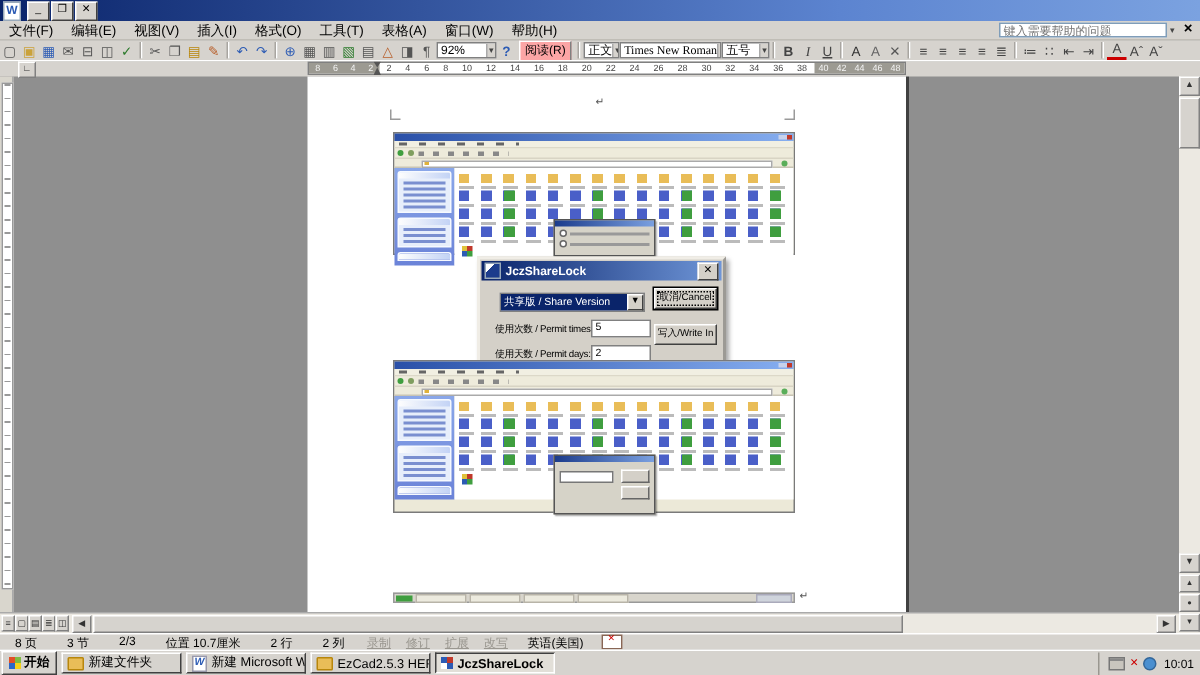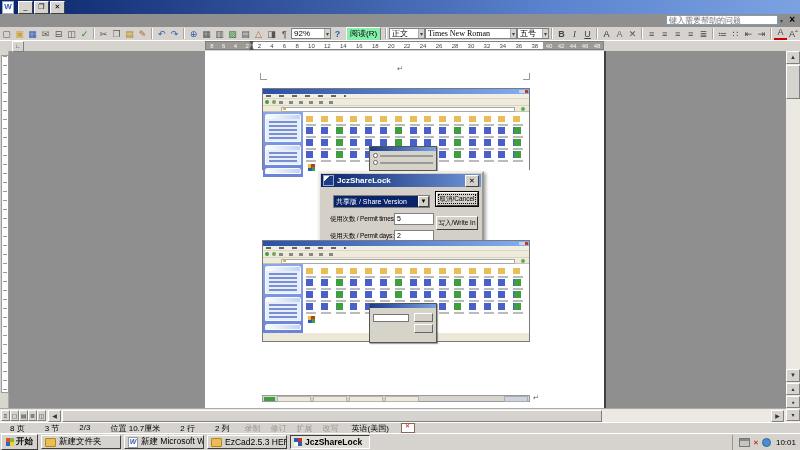--- a/index.html
+++ b/index.html
@@ -26,21 +26,21 @@
   
   .toolbar{position:absolute;left:0;top:27px;width:800px;height:14px;background:#d6d3ce;
     border-bottom:1px solid #fff;display:flex;align-items:center;box-sizing:border-box;overflow:hidden;}
   .tbi{width:13px;height:12px;font-size:9px;line-height:12px;text-align:center;color:#444;flex:0 0 auto;}
   .tsep{width:1px;height:11px;background:#a8a5a0;border-right:1px solid #fff;margin:0 2px;flex:0 0 auto;}
   .tbox{height:11px;background:#fff;border:1px solid #808080;display:flex;align-items:center;
     font-size:8px;padding-left:2px;box-sizing:border-box;flex:0 0 auto;white-space:nowrap;overflow:hidden;}
   .tbox .dd{margin-left:auto;font-size:6px;color:#444;background:#d6d3ce;height:100%;
     display:flex;align-items:center;padding:0 1px;border-left:1px solid #aaa;}
   .serif{font-family:"Liberation Serif","DejaVu Serif",serif;}
-  .readbtn{height:12px;display:flex;align-items:center;font-size:8px;background:#86efac;
+  .readbtn{height:12px;display:flex;align-items:center;font-size:8px;background:#fca5a5;
     border:1px solid;border-color:#fff #808080 #808080 #fff;padding:0 3px;margin:0 2px;flex:0 0 auto;white-space:nowrap;}
   .bold{font-weight:bold;} .ital{font-style:italic;font-family:"Liberation Serif",serif;} .unde{text-decoration:underline;}
   .fcolor{border-bottom:2px solid #c00;line-height:9px;height:10px;}
   
   .rulerbar{position:absolute;left:0;top:41px;width:800px;height:10px;background:#d6d3ce;}
   .tabsel{position:absolute;left:12px;top:0;width:10px;height:9px;background:#d6d3ce;
     border:1px solid;border-color:#fff #808080 #808080 #fff;font-size:6px;line-height:8px;text-align:center;color:#333;}
   .hruler{position:absolute;left:205px;top:0;width:399px;height:9px;background:#fff;
     border:1px solid #808080;box-sizing:border-box;display:flex;font-size:6px;color:#444;}
   .rseg{display:flex;justify-content:space-around;align-items:center;overflow:hidden;}
@@ -143,21 +143,21 @@
     font-size:6px;line-height:10px;text-align:center;color:#333;box-sizing:border-box;}
   .harrow{position:absolute;top:1px;width:13px;height:12px;background:#d6d3ce;
     border:1px solid;border-color:#fff #808080 #808080 #fff;box-sizing:border-box;
     font-size:6px;line-height:10px;text-align:center;color:#333;}
   .hthumb{position:absolute;left:62px;top:1px;width:540px;height:12px;background:#d6d3ce;
     border:1px solid;border-color:#fff #808080 #808080 #fff;box-sizing:border-box;}
   
   .statusbar{position:absolute;left:0;top:422px;width:800px;height:11px;background:#d6d3ce;
     border-top:1px solid #fff;display:flex;align-items:center;font-size:8px;box-sizing:border-box;}
   .sb-item{padding:0 10px;white-space:nowrap;}
-  .sb-dim{color:#9a9790;padding:0 5px;white-space:nowrap;}
+  .sb-dim{color:#9a9790;padding:0 5px;white-space:nowrap;text-decoration:underline;}
   .sb-lang{padding:0 8px;white-space:nowrap;}
   .sb-book{width:12px;height:8px;background:#fff;border:1px solid #865;position:relative;margin-left:4px;}
   .sb-book::after{content:"✕";position:absolute;left:3px;top:-2px;font-size:6px;color:#c00;}
   
   .taskbar{position:absolute;left:0;top:433px;width:800px;height:17px;background:#d6d3ce;
     border-top:1px solid #fff;display:flex;align-items:center;box-sizing:border-box;font-size:8.5px;}
   .startbtn{display:flex;align-items:center;gap:2px;height:14px;margin-left:1px;padding:0 4px;
     background:#d6d3ce;border:1px solid;border-color:#fff #404040 #404040 #fff;font-weight:bold;white-space:nowrap;}
   .flag{width:8px;height:8px;display:block;background:
     linear-gradient(90deg,#e34f26 0 50%,#7fbb42 50%) 0 0/100% 50% no-repeat,
@@ -184,20 +184,32 @@
 
 <div id="screen">
 
   <div class="titlebar">
     <span class="word-ico">W</span>
     <span class="wbtn">_</span>
     <span class="wbtn">❐</span>
     <span class="wbtn">✕</span>
   </div>
 
+  <div class="menubar">
+
+  <span class="menuitem">文件(F)</span>
+      <span class="menuitem">编辑(E)</span>
+      <span class="menuitem">视图(V)</span>
+      <span class="menuitem">插入(I)</span>
+      <span class="menuitem">格式(O)</span>
+      <span class="menuitem">工具(T)</span>
+      <span class="menuitem">表格(A)</span>
+      <span class="menuitem">窗口(W)</span>
+      <span class="menuitem">帮助(H)</span>
+    </div>
   <input class="helpbox" style="position: absolute; right: 22px; top: 15px; margin-left: 36px;" placeholder="键入需要帮助的问题">
   <span class="help-drop" style="position:absolute;right:14px;top:17px;">▾</span>
   <span class="doc-close" style="position:absolute;right:0px;top:14px;">×</span>
 
   <div class="toolbar">
     <span style="display:flex;">
 
     <span class="tbi" style="color: rgb(85, 85, 85);">▢</span>
         <span class="tbi" style="color: rgb(202, 162, 58);">▣</span>
         <span class="tbi" style="color: rgb(44, 91, 180);">▦</span>
@@ -234,25 +246,25 @@
       </span>
     <span class="tbox" style="width:40px;">
       <span>92%</span>
         <span class="dd">▾</span>
     </span>
     <span class="tbi" style="color:#2c5bb4;font-weight:bold;">?</span>
     <span class="readbtn">
       <span>阅读(R)</span>
     </span>
     <span class="tsep"></span>
-    <span class="tbox" style="width:36px;">
+    <span class="tbox" style="width:24px;">
       <span>正文</span>
         <span class="dd">▾</span>
     </span>
-    <span class="tbox serif" style="width:92px;">
+    <span class="tbox serif" style="width:68px;">
       <span>Times New Roman</span>
         <span class="dd">▾</span>
     </span>
     <span class="tbox" style="width:32px;">
       <span>五号</span>
         <span class="dd">▾</span>
     </span>
     <span class="tsep"></span>
     <span style="display:flex;">
 

